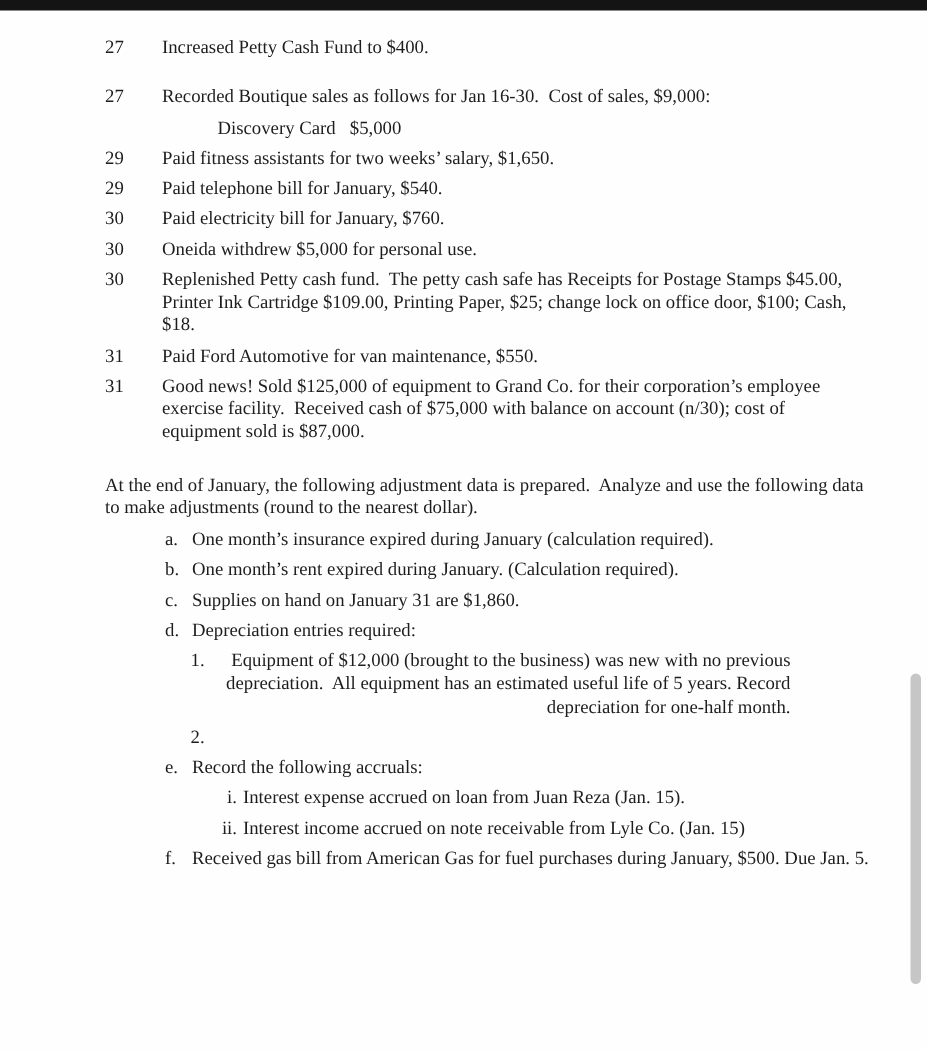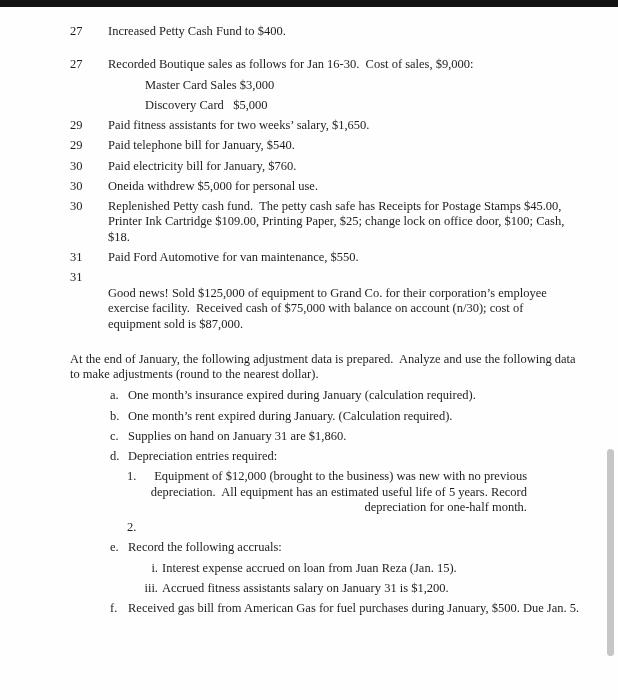--- a/index.html
+++ b/index.html
@@ -8,21 +8,21 @@
     font-family:"Liberation Serif","DejaVu Serif",serif;
     font-size:12.5px;color:#1d1d1d;
   }
   .page{position:relative;width:618px;height:536px;background:#fefefe;}
   .top-edge{position:absolute;top:0;left:0;width:100%;height:7px;background:#141414;}
   .content{position:absolute;top:7px;left:0;right:0;padding:17px 40px 0 70px;line-height:1.22;}
 
   .entry{display:flex;margin-bottom:5px;}
   .entry .day{flex:0 0 38px;}
   .entry .etext{flex:1;white-space:pre-wrap;}
-  .entry .etext.narrow{max-width:440px;margin-top:16px;}
+  .entry .etext.narrow{max-width:440px;}
   .gap-before{margin-top:18px;}
 
   .subitem{margin-left:75px;margin-bottom:5px;white-space:pre-wrap;}
 
   .para{margin-top:20px;margin-bottom:5px;white-space:pre-wrap;}
 
   .adj-list{margin-top:6px;}
   .adj{display:flex;margin-left:40px;margin-bottom:5px;}
   .adj .alabel{flex:0 0 18px;}
   .adj .atext{flex:1;white-space:pre-wrap;}
@@ -45,21 +45,20 @@
 
     <div class="entry">
       <span class="day">27</span>
       <div class="etext">Increased Petty Cash Fund to $400.</div>
     </div>
 
     <div class="entry gap-before">
       <span class="day">27</span>
       <div class="etext">Recorded Boutique sales as follows for Jan 16-30.  Cost of sales, $9,000:</div>
     </div>
-    <div class="subitem">Master Card Sales $3,000</div>
     <div class="subitem">Discovery Card   $5,000</div>
 
     <div class="entry">
       <span class="day">29</span>
       <div class="etext">Paid fitness assistants for two weeks’ salary, $1,650.</div>
     </div>
 
     <div class="entry">
       <span class="day">29</span>
       <div class="etext">Paid telephone bill for January, $540.</div>
@@ -126,25 +125,25 @@
       <div class="adj">
         <span class="alabel">e.</span>
         <div class="atext">Record the following accruals:</div>
       </div>
 
       <div class="adj sub2">
         <span class="alabel">i.</span>
         <div class="atext">Interest expense accrued on loan from Juan Reza (Jan. 15).</div>
       </div>
 
+      <div class="adj sub2">
+        <span class="alabel">ii.</span>
+        <div class="atext">Interest income accrued on note receivable from Lyle Co. (Jan. 15)</div>
+      </div>
 
-      <div class="adj sub2">
-        <span class="alabel">iii.</span>
-        <div class="atext">Accrued fitness assistants salary on January 31 is $1,200.</div>
-      </div>
 
       <div class="adj">
         <span class="alabel">f.</span>
         <div class="atext oneline">Received gas bill from American Gas for fuel purchases during January, $500. Due Jan. 5.</div>
       </div>
 
     </div>
   </div>
 
   <div class="scroll-thumb"></div>

